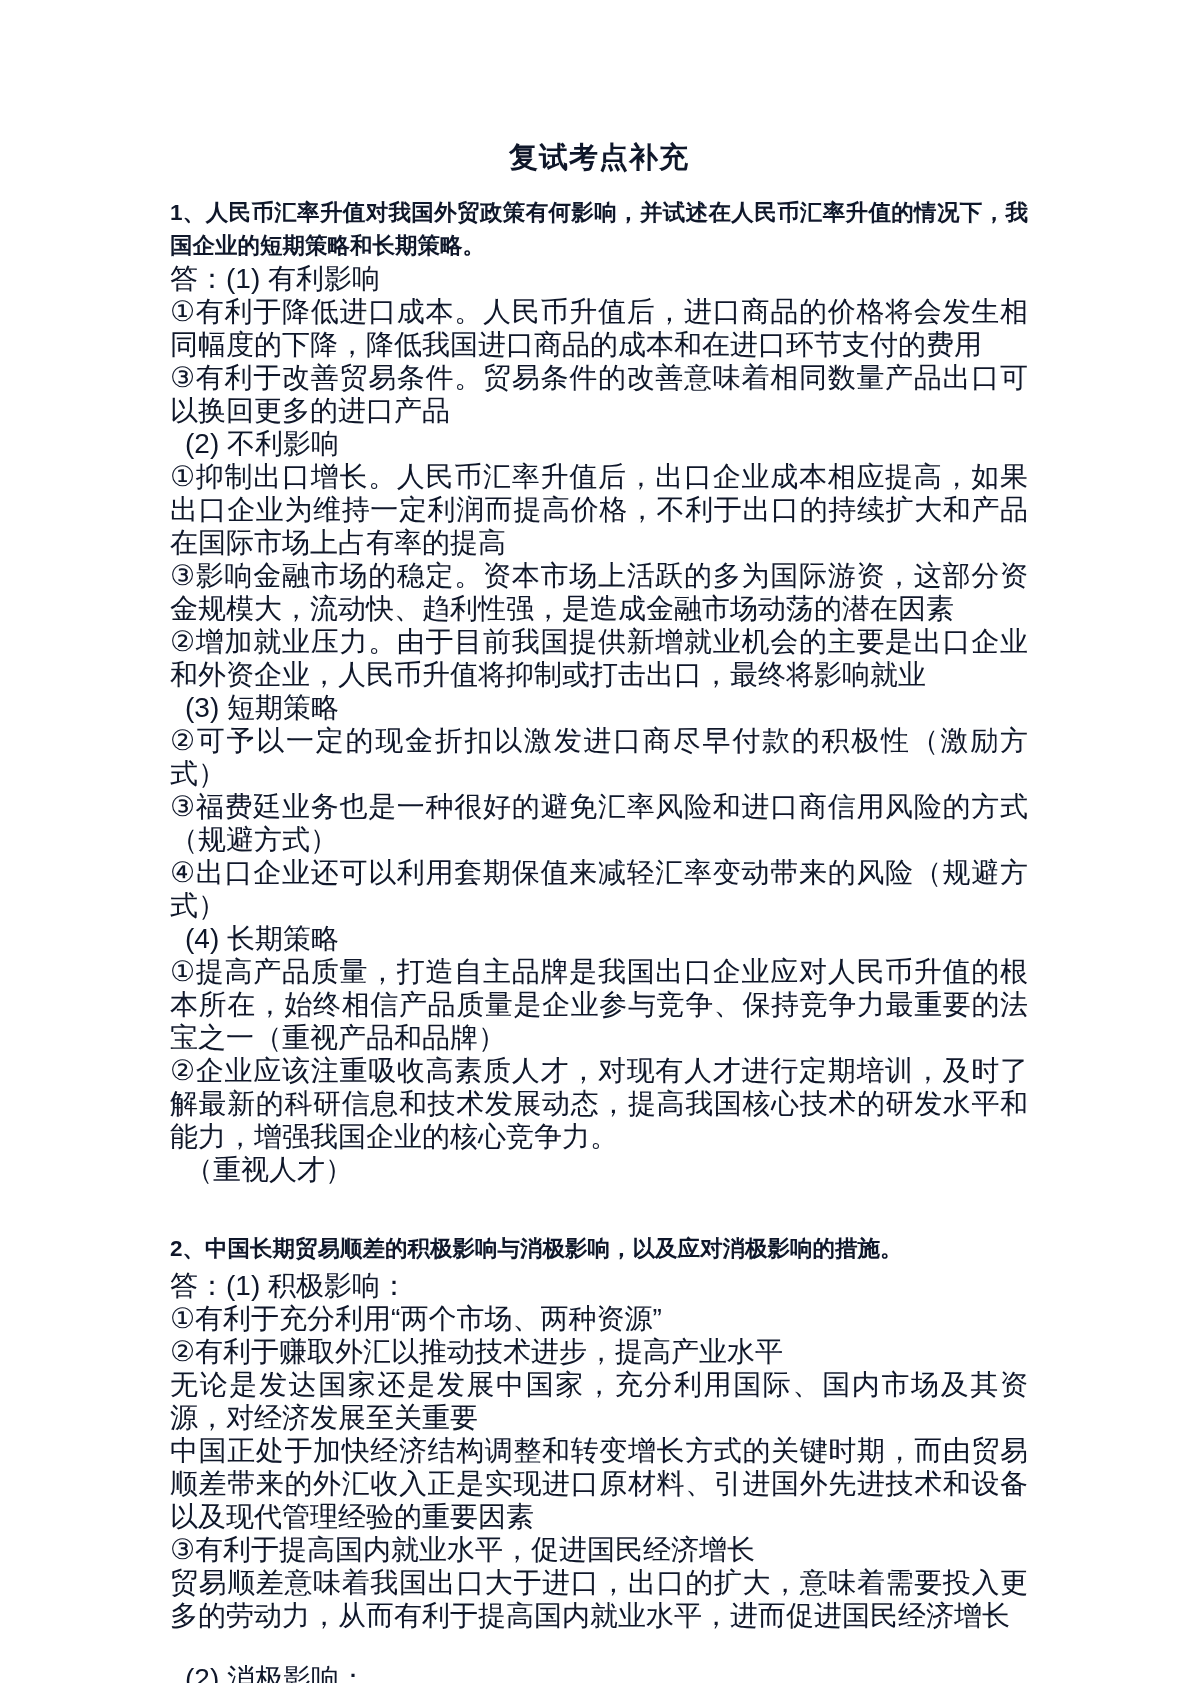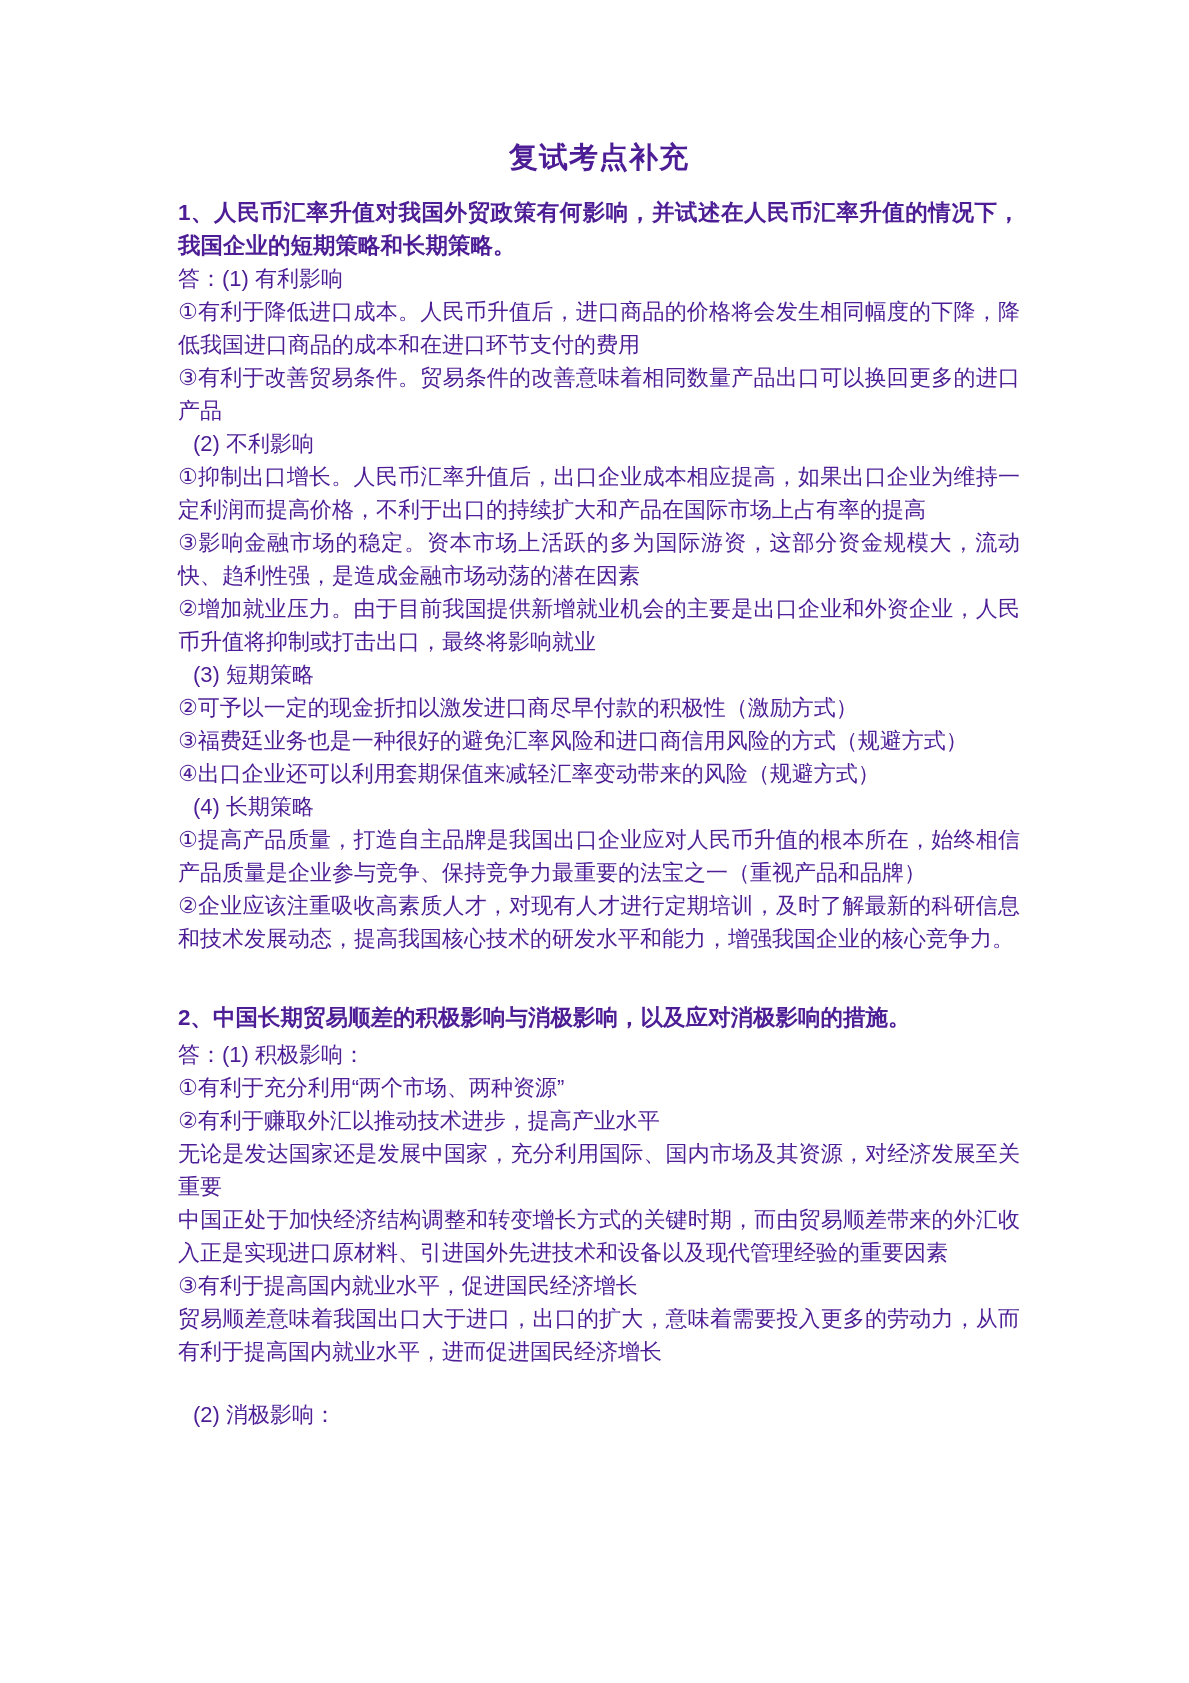--- a/index.html
+++ b/index.html
@@ -7,21 +7,21 @@
     padding: 0;
     background: #ffffff;
   }
   .page {
     position: relative;
     width: 1028px;
     height: 1683px;
     background: #ffffff;
     overflow: hidden;
     font-family: "Liberation Sans", "DejaVu Sans", sans-serif;
-    color: #4c1d95;
+    color: #0f172a;
     border-radius: 20px;
   }
   .content {
     position: absolute;
     left: 166px;
     top: 140px;
     width: 866px;
   }
   .doc-title {
     font-size: 29px;
@@ -31,25 +31,25 @@
     margin: 0 0 22px 0;
     letter-spacing: 1px;
   }
   .q-heading {
     font-size: 22.5px;
     font-weight: 700;
     line-height: 33px;
     margin: 0;
     text-align: justify;
   }
-  .section { margin: 12px; }
+  .section { margin: 4px; }
   .section-2 { margin-top: 46px; }
   .section-2 .q-heading { margin-bottom: 4px; }
   p.line {
-    font-size: 22px;
+    font-size: 28px;
     font-weight: 400;
     line-height: 33px;
     margin: 0;
     text-align: justify;
   }
   p.indent { padding-left: 15px; }
   p.gap-before { margin-top: 30px; }
 </style>
 </head>
 <body>
@@ -68,20 +68,21 @@
       <p class="line">①抑制出口增长。人民币汇率升值后，出口企业成本相应提高，如果出口企业为维持一定利润而提高价格，不利于出口的持续扩大和产品在国际市场上占有率的提高</p>
       <p class="line">③影响金融市场的稳定。资本市场上活跃的多为国际游资，这部分资金规模大，流动快、趋利性强，是造成金融市场动荡的潜在因素</p>
       <p class="line">②增加就业压力。由于目前我国提供新增就业机会的主要是出口企业和外资企业，人民币升值将抑制或打击出口，最终将影响就业</p>
       <p class="line indent">(3) 短期策略</p>
       <p class="line">②可予以一定的现金折扣以激发进口商尽早付款的积极性（激励方式）</p>
       <p class="line">③福费廷业务也是一种很好的避免汇率风险和进口商信用风险的方式（规避方式）</p>
       <p class="line">④出口企业还可以利用套期保值来减轻汇率变动带来的风险（规避方式）</p>
       <p class="line indent">(4) 长期策略</p>
       <p class="line">①提高产品质量，打造自主品牌是我国出口企业应对人民币升值的根本所在，始终相信产品质量是企业参与竞争、保持竞争力最重要的法宝之一（重视产品和品牌）</p>
       <p class="line">②企业应该注重吸收高素质人才，对现有人才进行定期培训，及时了解最新的科研信息和技术发展动态，提高我国核心技术的研发水平和能力，增强我国企业的核心竞争力。</p>
+      <p class="line indent">（重视人才）</p>
     </div>
 
     <div class="section section-2">
       <h2 class="q-heading">2、中国长期贸易顺差的积极影响与消极影响，以及应对消极影响的措施。</h2>
       <p class="line">答：(1) 积极影响：</p>
       <p class="line">①有利于充分利用“两个市场、两种资源”</p>
       <p class="line">②有利于赚取外汇以推动技术进步，提高产业水平</p>
       <p class="line">无论是发达国家还是发展中国家，充分利用国际、国内市场及其资源，对经济发展至关重要</p>
       <p class="line">中国正处于加快经济结构调整和转变增长方式的关键时期，而由贸易顺差带来的外汇收入正是实现进口原材料、引进国外先进技术和设备以及现代管理经验的重要因素</p>
       <p class="line">③有利于提高国内就业水平，促进国民经济增长</p>

